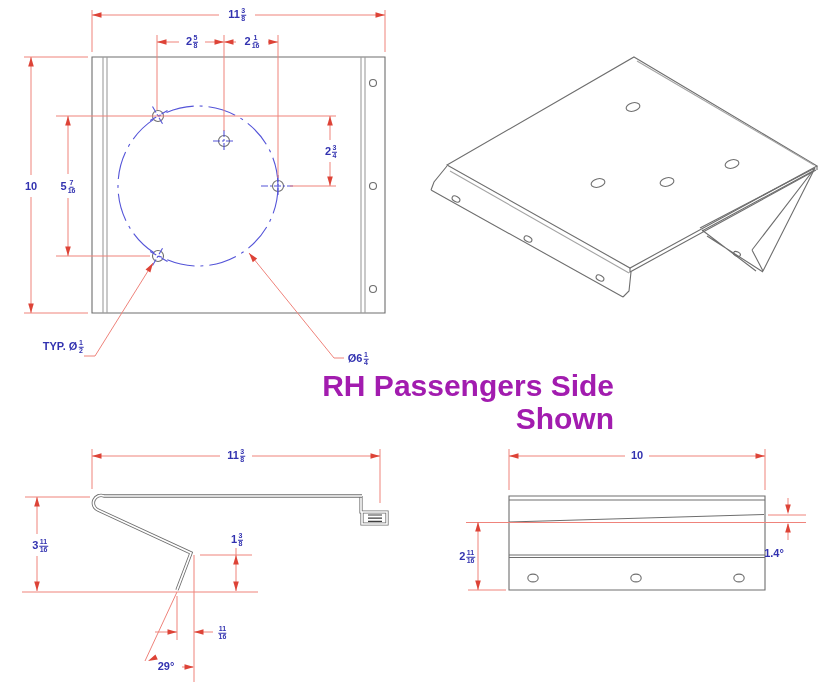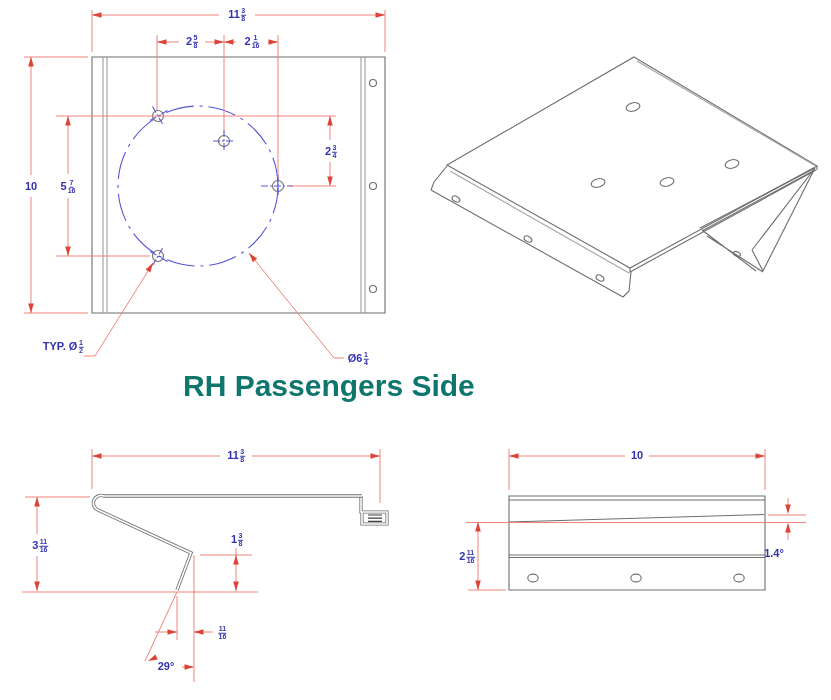--- a/index.html
+++ b/index.html
@@ -7,22 +7,22 @@
         font-family:"Liberation Sans",sans-serif;}
   svg{position:absolute;left:0;top:0;}
   .dim{position:absolute;transform:translate(-50%,-50%);display:flex;align-items:center;
        font:bold 11px "Liberation Sans",sans-serif;color:#3232b0;white-space:nowrap;
        background:transparent;z-index:5;}
   .dim .pre{letter-spacing:0px;}
   .frac{display:inline-flex;flex-direction:column;align-items:center;justify-content:center;
         font-size:7px;line-height:6px;font-weight:bold;margin-left:1px;transform:translateY(0.5px);}
   .frac i{font-style:normal;display:block;text-align:center;}
   .frac i.num{border-bottom:1px solid currentColor;padding:0 0.5px 0.5px 0.5px;}
-  .title{position:absolute;left:183px;top:369px;width:440px;text-align:left;z-index:6;
-         font:bold 30px "Liberation Sans",sans-serif;color:#0f766e;line-height:33px;
+  .title{position:absolute;left:174px;top:369px;width:440px;text-align:right;z-index:6;
+         font:bold 30px "Liberation Sans",sans-serif;color:#a21caf;line-height:33px;
          text-shadow:0 0 2px #fff,0 0 3px #fff,0 0 5px #fff,1px 1px 2px #fff,-1px -1px 2px #fff;}
 </style>
 </head>
 <body>
 
 <div id="page">
 
 <svg width="831" height="700" viewBox="0 0 831 700">
   <defs>
     <path id="ah" d="M0,0 L9.5,2.8 L9.5,-2.8 Z"></path>
@@ -252,15 +252,16 @@
         <i class="num">11</i>
         <i>16</i>
       </span>
 </div>
 <div class="dim" style="left:774px;top:553px">
   <span>1.4°</span>
 </div>
 
 <div class="title">
   <div>RH Passengers Side</div>
+  <div>Shown</div>
 </div>
 
 </div>
 
 </body></html>

